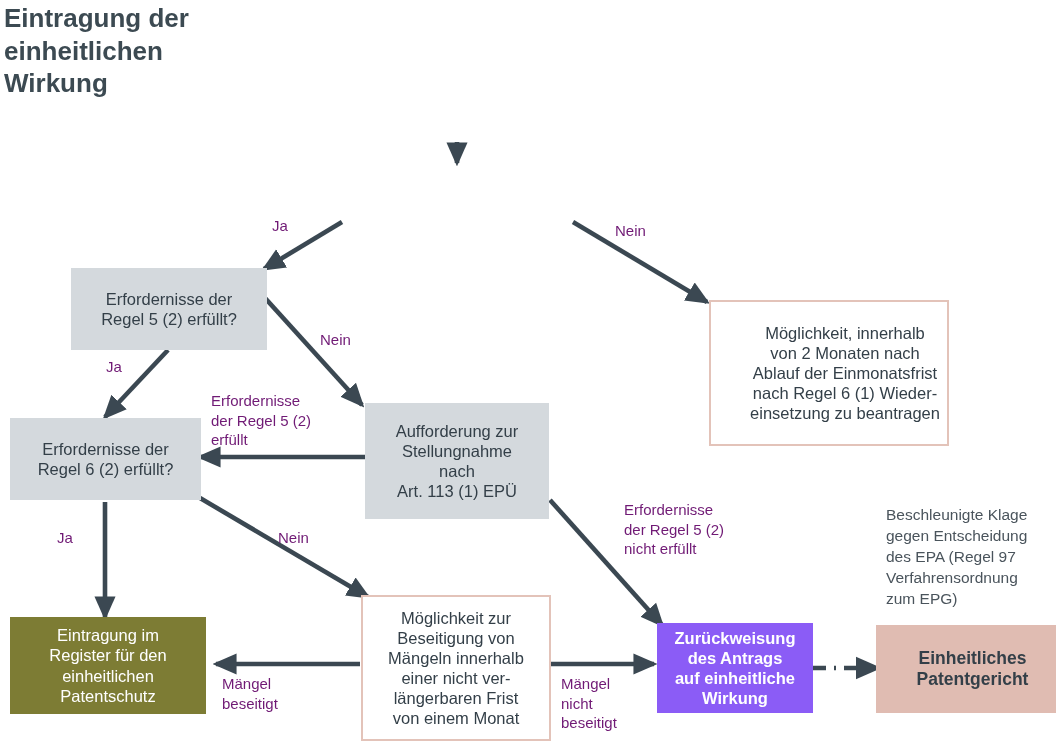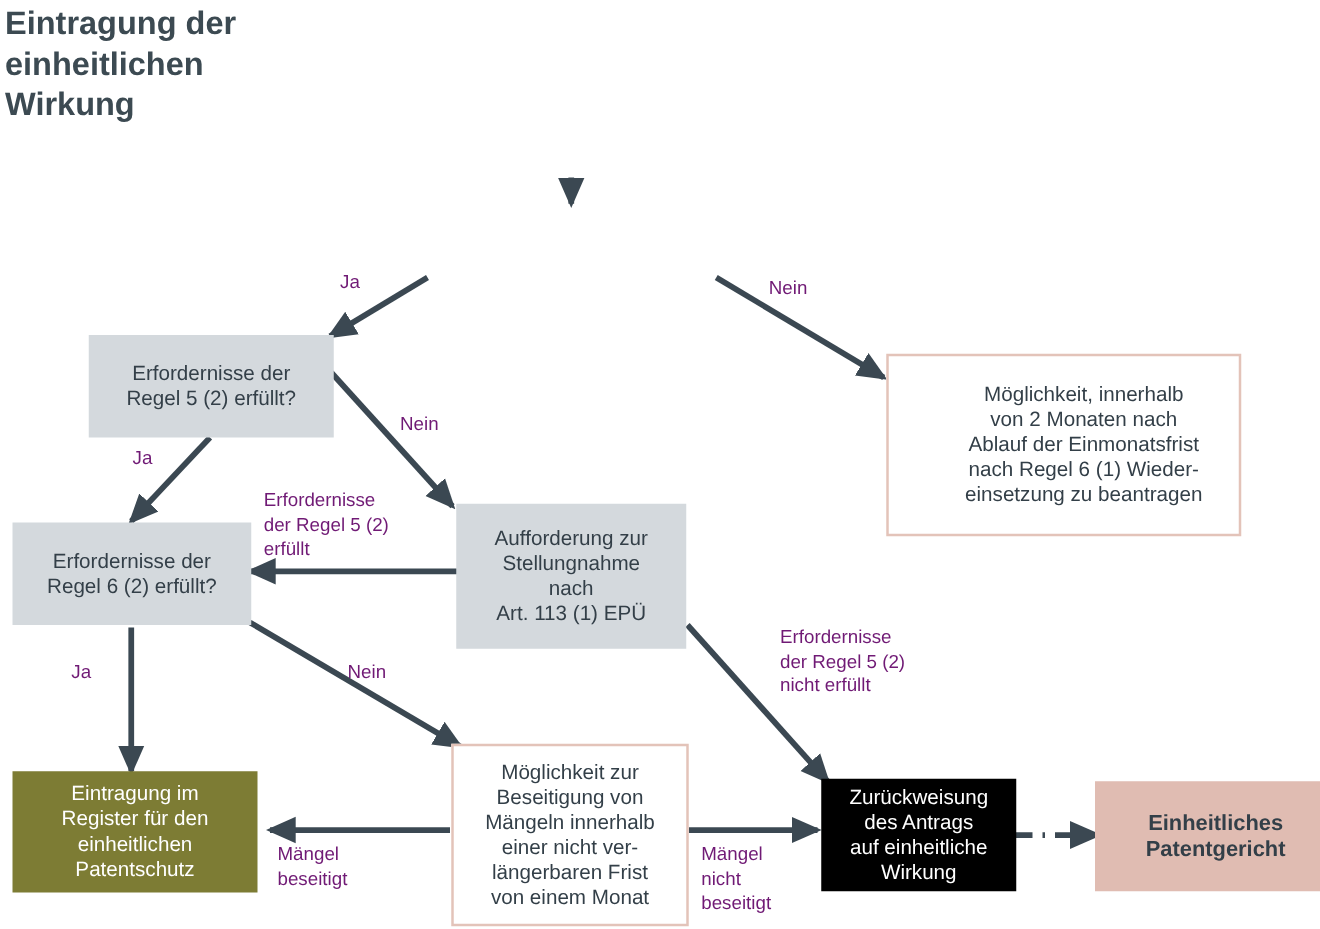--- a/index.html
+++ b/index.html
@@ -46,23 +46,23 @@
     color: #333f48;
     font-size: 16.5px;
   }
   .node-olive {
     background: #7d7c34;
     color: #ffffff;
     font-weight: normal;
     font-size: 16.5px;
   }
   .node-red {
-    background: #000000;
+    background: #8b5cf6;
     color: #ffffff;
-    font-weight: normal;
+    font-weight: bold;
     font-size: 16.5px;
   }
   .node-pinkfill {
     background: #e0bcb2;
     color: #333f48;
     font-weight: bold;
     font-size: 17.5px;
   }
   .page-title {
     position: absolute;
@@ -135,21 +135,21 @@
     </g>
 
     <line x1="812" y1="668" x2="878" y2="668" stroke="#3b4852" stroke-width="4.6" stroke-dasharray="14 8 2 8" fill="none" marker-end="url(#arrowdd)"></line>
   </svg>
 
 
 
   <div class="node node-gray" style="left:71px; top:268px; width:196px; height:82px;">Erfordernisse der
 Regel 5 (2) erfüllt?</div>
 
-  <div class="node node-pinkline" style="left:709px; top:283px; width:284px; height:146px;padding-left:32px;">Möglichkeit, innerhalb
+  <div class="node node-pinkline" style="left:709px; top:300px; width:240px; height:146px;padding-left:32px;">Möglichkeit, innerhalb
 von 2 Monaten nach
 Ablauf der Einmonatsfrist
 nach Regel 6 (1) Wieder-
 einsetzung zu beantragen</div>
 
   <div class="node node-gray" style="left:10px; top:418px; width:191px; height:82px;">Erfordernisse der
 Regel 6 (2) erfüllt?</div>
 
   <div class="node node-gray" style="left:365px; top:403px; width:184px; height:116px;">Aufforderung zur
 Stellungnahme
@@ -196,14 +196,19 @@
 der Regel 5 (2)
 nicht erfüllt</div>
 
   <div class="edge-label" style="left:222px; top:674px;">Mängel
 beseitigt</div>
 
   <div class="edge-label" style="left:561px; top:674px;">Mängel
 nicht
 beseitigt</div>
 
+  <div class="side-note" style="left:886px; top:505px; width:170px;">Beschleunigte Klage
+gegen Entscheidung
+des EPA (Regel 97
+Verfahrensordnung
+zum EPG)</div>
 
 </div>
 
 </body></html>

